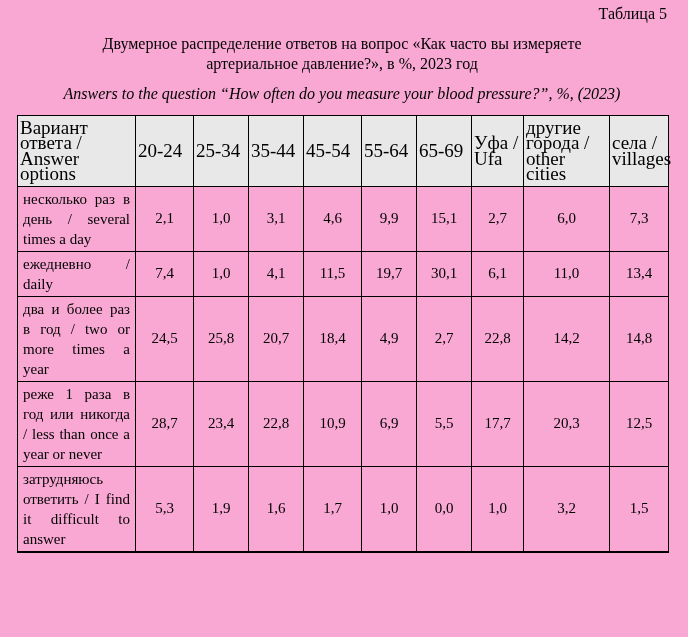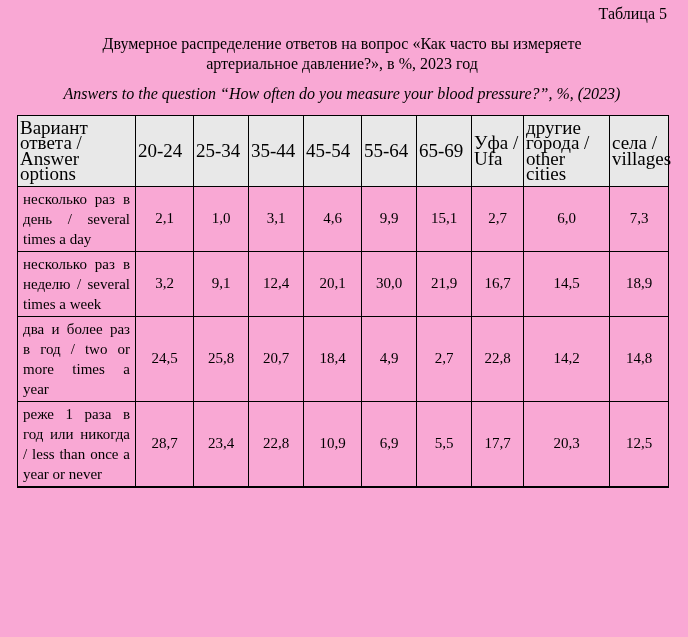--- a/index.html
+++ b/index.html
@@ -115,30 +115,30 @@
           <td class="val">1,0</td>
           <td class="val">3,1</td>
           <td class="val">4,6</td>
           <td class="val">9,9</td>
           <td class="val">15,1</td>
           <td class="val">2,7</td>
           <td class="val">6,0</td>
           <td class="val">7,3</td>
         </tr>
         <tr>
-          <td class="lbl">несколько раз в неделю / several times a week</td>
-          <td class="val">3,2</td>
-          <td class="val">9,1</td>
-          <td class="val">12,4</td>
-          <td class="val">20,1</td>
-          <td class="val">30,0</td>
-          <td class="val">21,9</td>
-          <td class="val">16,7</td>
-          <td class="val">14,5</td>
-          <td class="val">18,9</td>
+          <td class="lbl">ежедневно / daily</td>
+          <td class="val">7,4</td>
+          <td class="val">1,0</td>
+          <td class="val">4,1</td>
+          <td class="val">11,5</td>
+          <td class="val">19,7</td>
+          <td class="val">30,1</td>
+          <td class="val">6,1</td>
+          <td class="val">11,0</td>
+          <td class="val">13,4</td>
         </tr>
         <tr>
           <td class="lbl">два и более раз в год / two or more times a year</td>
           <td class="val">24,5</td>
           <td class="val">25,8</td>
           <td class="val">20,7</td>
           <td class="val">18,4</td>
           <td class="val">4,9</td>
           <td class="val">2,7</td>
           <td class="val">22,8</td>
@@ -150,15 +150,27 @@
           <td class="val">28,7</td>
           <td class="val">23,4</td>
           <td class="val">22,8</td>
           <td class="val">10,9</td>
           <td class="val">6,9</td>
           <td class="val">5,5</td>
           <td class="val">17,7</td>
           <td class="val">20,3</td>
           <td class="val">12,5</td>
         </tr>
+        <tr>
+          <td class="lbl">затрудняюсь ответить / I find it difficult to answer</td>
+          <td class="val">5,3</td>
+          <td class="val">1,9</td>
+          <td class="val">1,6</td>
+          <td class="val">1,7</td>
+          <td class="val">1,0</td>
+          <td class="val">0,0</td>
+          <td class="val">1,0</td>
+          <td class="val">3,2</td>
+          <td class="val">1,5</td>
+        </tr>
       </tbody>
   </table>
 </div>
 
 </body></html>

